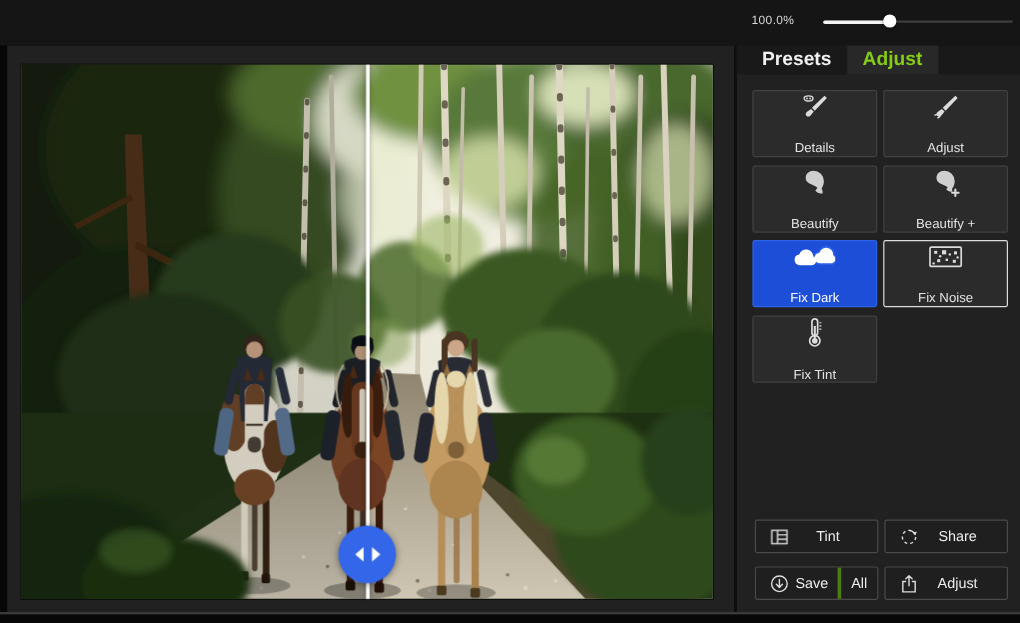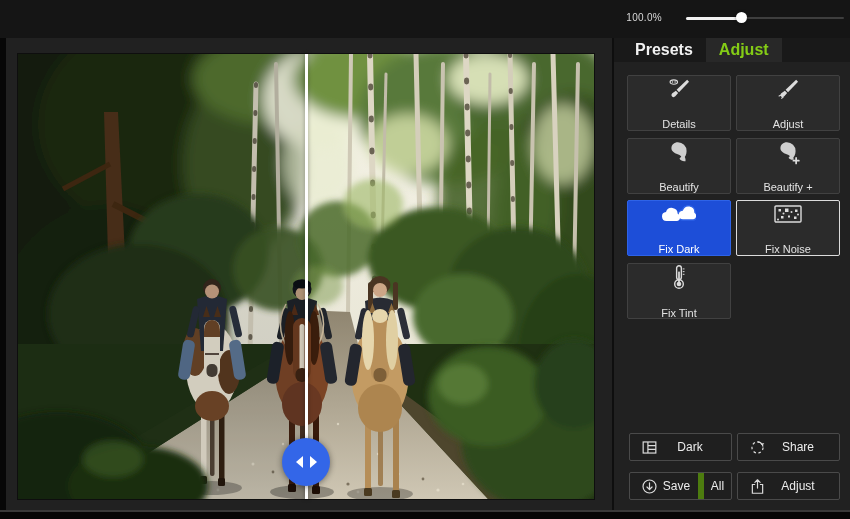--- a/index.html
+++ b/index.html
@@ -40,21 +40,21 @@
   .preset-btn svg { display:block; }
 
   .actions { position:absolute; left:15px; right:10px; bottom:10px; }
   .action-row { display:flex; gap:5px; margin-top:11px; }
   .action-btn { flex:1; height:28px; background:#1f1f1f; border:1px solid #4a4a4a; border-radius:2px; display:flex; align-items:center; color:#ececec; font-size:12px; cursor:pointer; }
   .action-btn .aicon { margin-left:10px; display:flex; }
   .action-btn .alabel { flex:1; text-align:center; padding-right:10px; }
   .save-group { display:flex; padding:0; }
   .save-part { flex:1; display:flex; align-items:center; height:100%; cursor:pointer; }
   .save-part .alabel { padding-right:4px; }
-  .all-part { width:33px; height:100%; border-left:6px solid #4d7c0f; display:flex; align-items:center; justify-content:center; cursor:pointer; }
+  .all-part { width:33px; height:100%; border-left:3px solid #4d7c0f; display:flex; align-items:center; justify-content:center; cursor:pointer; }
 
   .bottom-edge { position:absolute; left:0; top:510px; width:850px; height:2px; background:#3a3a3a; }
 </style>
 </head>
 <body>
 
 <div class="top-bar">
   <span class="zoom-label">100.0%</span>
   <div class="zoom-slider">
     <div class="slider-track"></div>
@@ -371,21 +371,21 @@
 
   <div class="actions">
     <div class="action-row">
       <div class="action-btn">
         <span class="aicon">
           <svg width="19" height="19" viewBox="0 0 24 24" fill="none" stroke="#dcdcdc" stroke-width="1.5">
             <rect x="4" y="5" width="16" height="14"></rect>
             <path d="M10 5v14M10 9.7h10M10 14.3h10"></path>
           </svg>
         </span>
-        <span class="alabel">Dark</span>
+        <span class="alabel">Tint</span>
       </div>
       <div class="action-btn">
         <span class="aicon">
           <svg width="19" height="19" viewBox="0 0 24 24" fill="none">
             <circle cx="12" cy="12" r="7" stroke="#dcdcdc" stroke-width="1.5" stroke-dasharray="3.2 3.2"></circle>
             <path d="M12 5a7 7 0 0 1 6 3.4" stroke="#dcdcdc" stroke-width="1.5"></path>
             <path d="M20.5 6.5l-2.2 3.4-2.4-3z" fill="#dcdcdc"></path>
           </svg>
         </span>
         <span class="alabel">Share</span>

